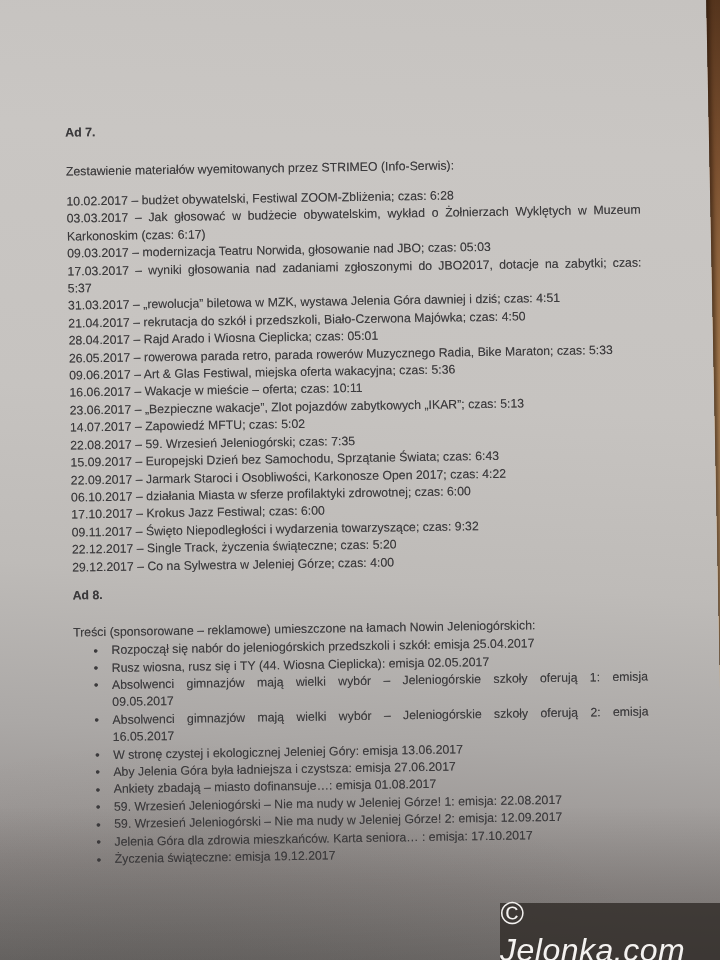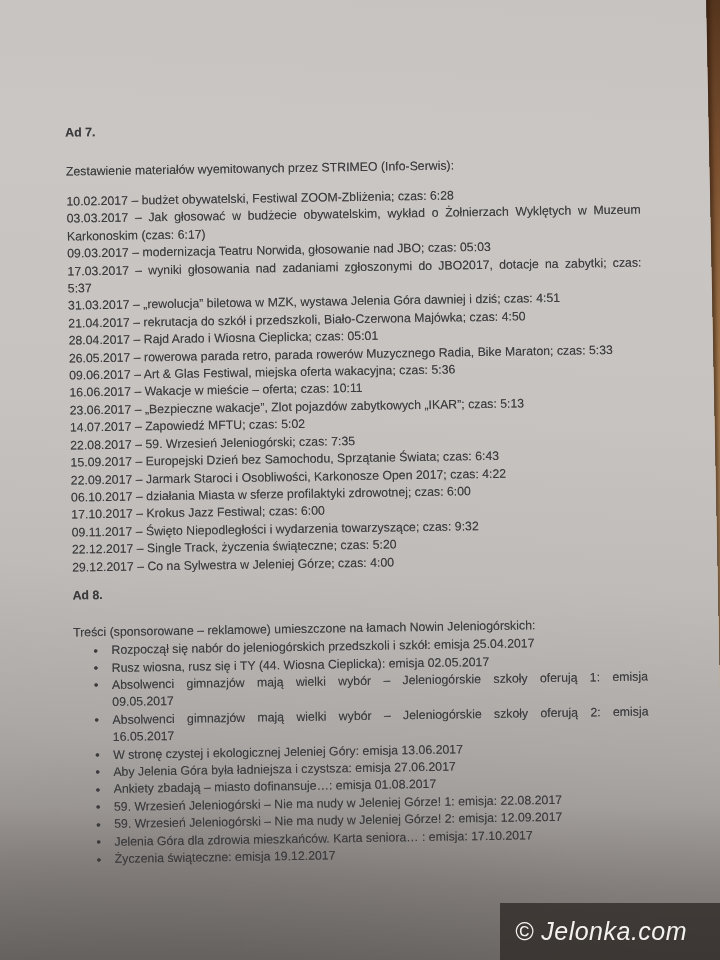--- a/index.html
+++ b/index.html
@@ -39,21 +39,21 @@
   }
   
   .shade{
     position:absolute;inset:0;z-index:3;pointer-events:none;
     background:linear-gradient(180deg,rgba(60,58,56,0) 84%,rgba(55,52,50,0.18) 92%,rgba(48,45,43,0.32) 100%);
   }
   .watermark{
     position:absolute;left:500px;top:903px;width:220px;height:57px;z-index:4;
     background:rgba(47,42,39,0.80);
     display:flex;align-items:center;justify-content:center;
-    color:#f4f2f0;font-style:italic;font-size:25px;letter-spacing:0.5px;
+    color:#f4f2f0;font-style:italic;font-size:32px;letter-spacing:0.5px;
     padding-right:18px;box-sizing:border-box;
   }
 </style>
 </head>
 <body>
 
 <div class="wood"></div>
 
 <div class="content">
   <div class="h">Ad 7.</div>

